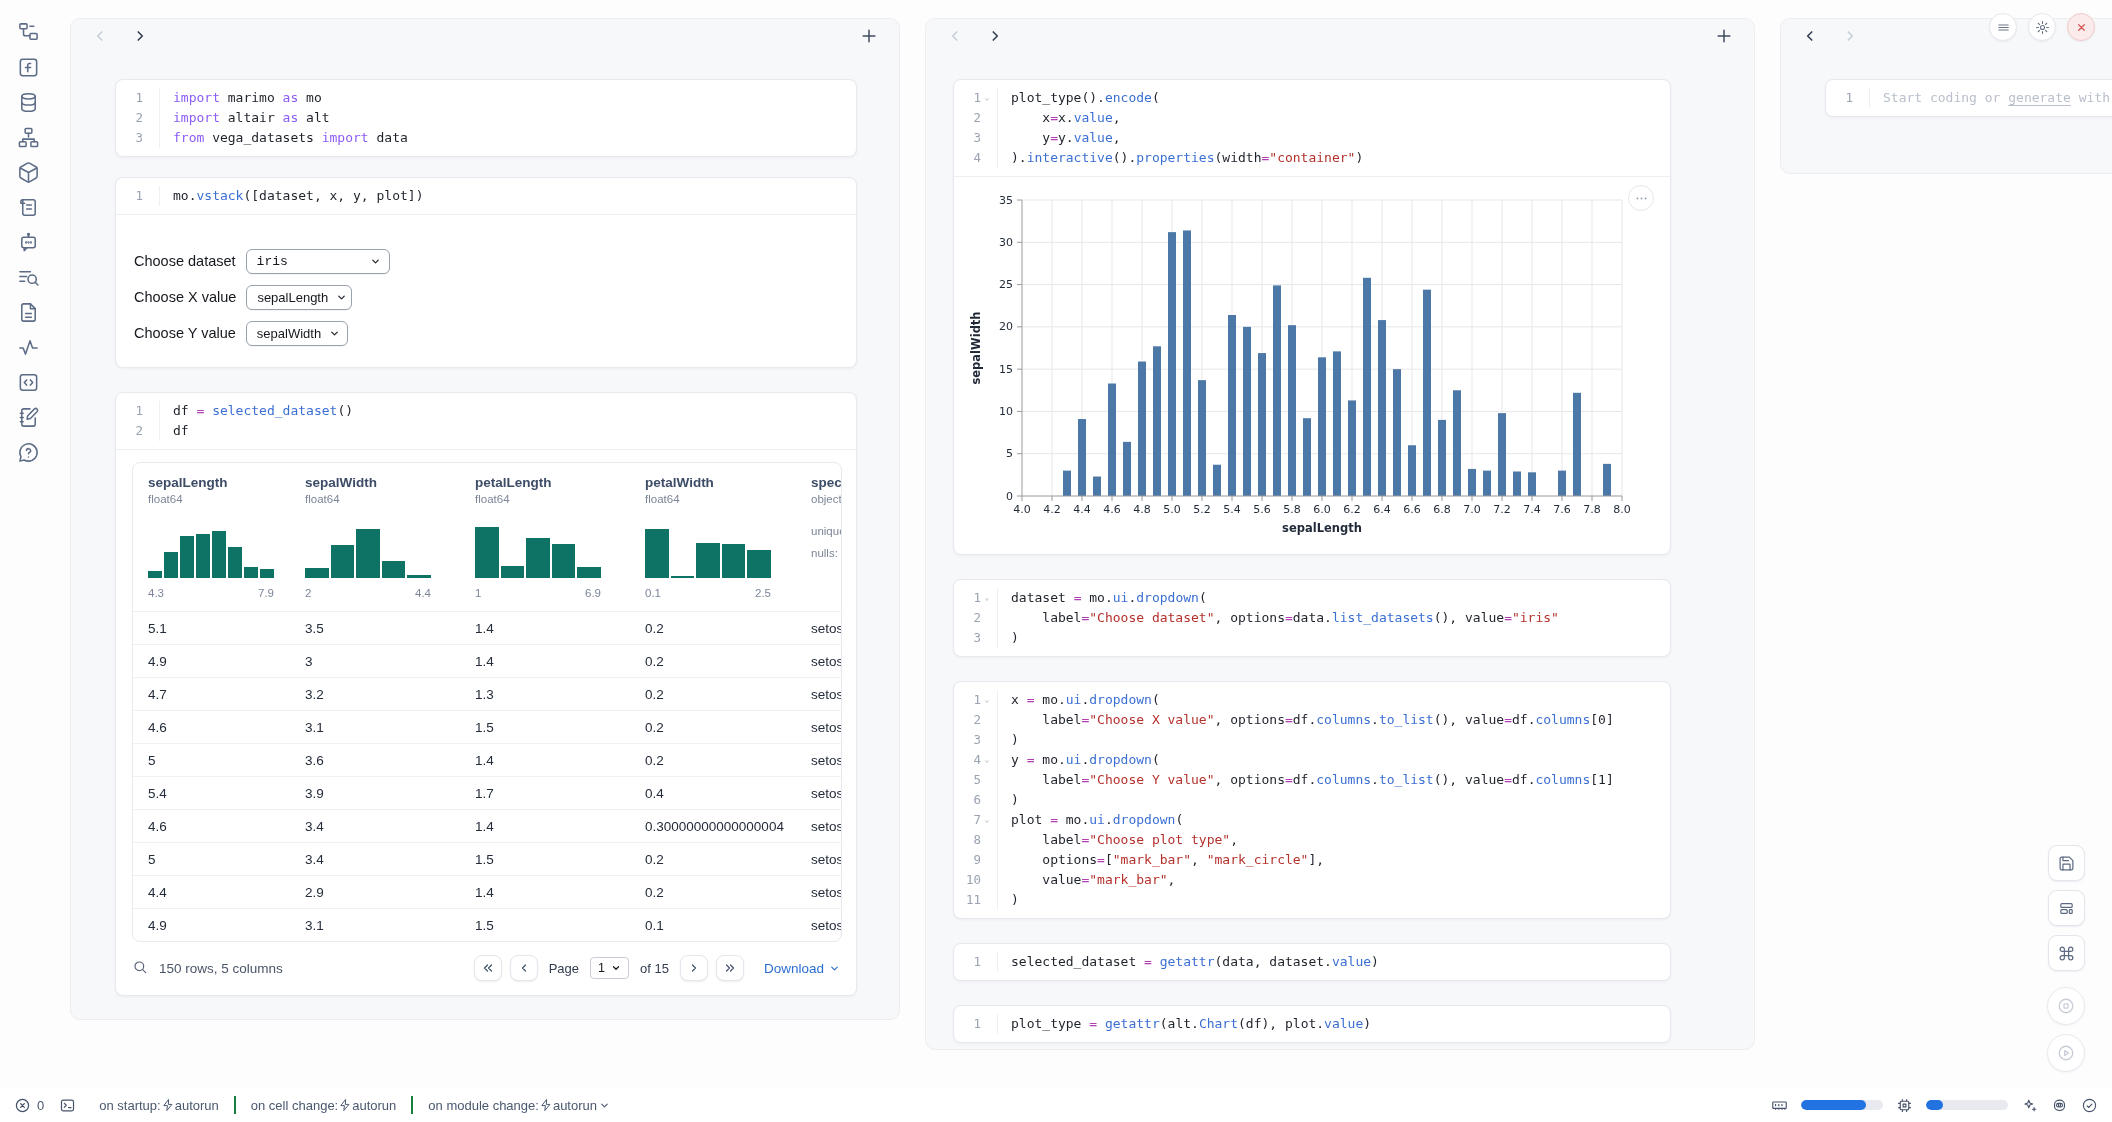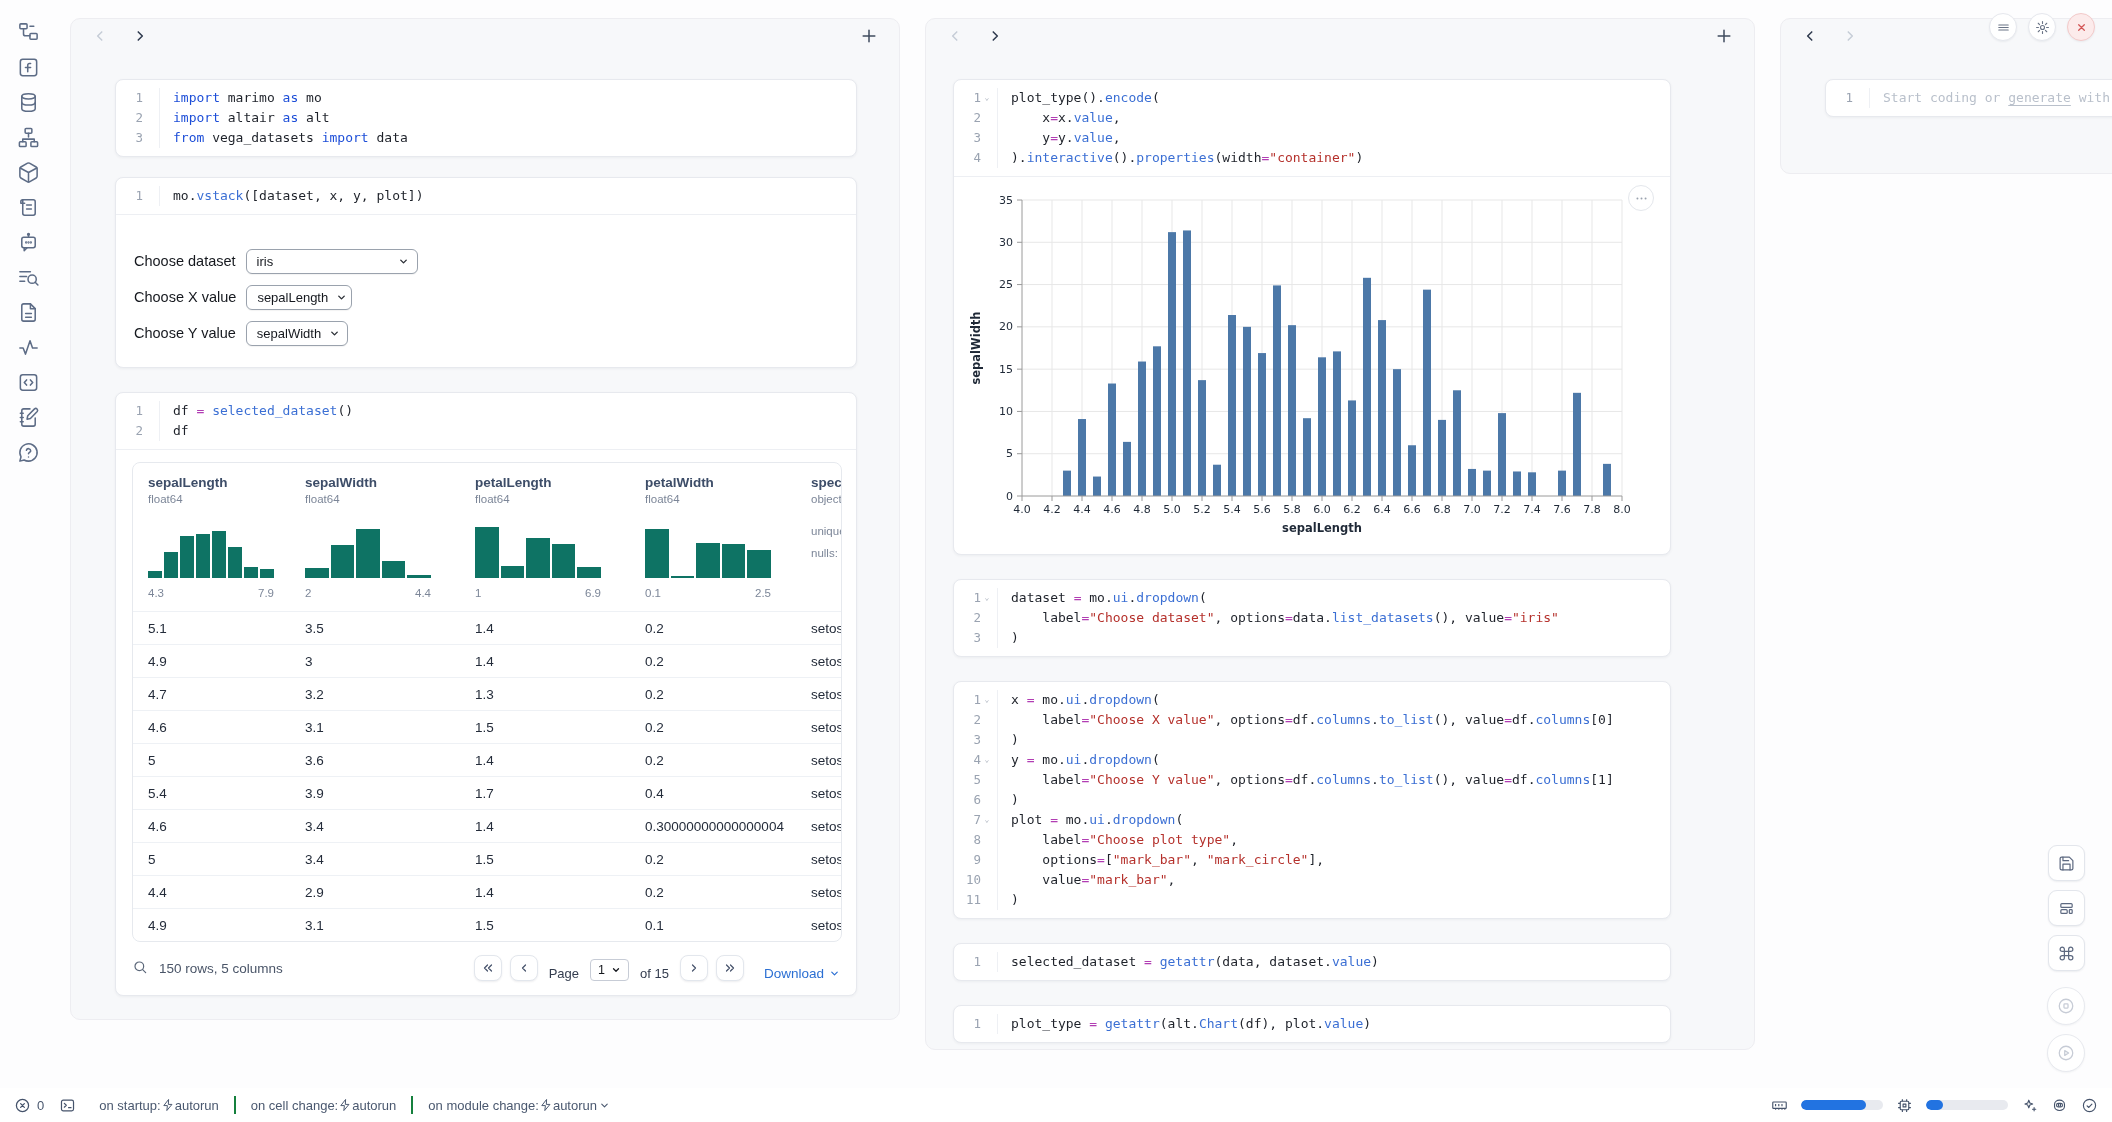--- a/index.html
+++ b/index.html
@@ -31,21 +31,21 @@
   #col1 .cell{margin-left:44px;width:742px}
   #col2 .cell{margin-left:27px;width:718px}
   #col3 .cell{margin-left:44px;width:718px}
 
   .codeblock{display:flex;padding:8px 0;cursor:text}
   .gutter{flex:0 0 44px;border-right:1px solid #eef0f4;color:#9aa3b1;font:12.5px/20px "DejaVu Sans Mono",monospace;padding-right:4px}
   .gl{display:grid;grid-template-columns:1fr 12px;align-items:center}
   .gl .n{text-align:right}
   .gl .fold{font-size:8px;color:#aeb5c0;text-align:center;line-height:20px}
   .lines{padding-left:13px;font:13px/20px "DejaVu Sans Mono",monospace;color:#1e222a;white-space:pre}
-  .tok-k{color:#1d4ed8}.tok-o{color:#b13db3}.tok-f{color:#3b6fd4}.tok-s{color:#b5312c}.tok-p{color:#1e222a}
+  .tok-k{color:#8b5cf6}.tok-o{color:#b13db3}.tok-f{color:#3b6fd4}.tok-s{color:#b5312c}.tok-p{color:#1e222a}
 
   .output{border-top:1px solid #edeff3}
 
   
   .controls{padding:32px 18px 12px}
   .ctl-row{display:flex;align-items:center;height:28px;margin-bottom:8px}
   .ctl-label{font-size:14.5px;color:#15181e;margin-right:10px}
   .select{display:inline-flex;align-items:center;justify-content:space-between;gap:8px;border:1px solid #9aa2ad;border-radius:6px;background:#fff;height:25px;padding:0 8px 0 10px;font-size:13px;color:#15181e;box-shadow:0 1px 1px rgba(0,0,0,.05);cursor:pointer}
   .select svg{width:11px;height:11px;color:#2b2f36;flex:0 0 auto}
 
@@ -58,21 +58,21 @@
   .hist{height:60px;display:flex;align-items:flex-end;gap:2px;margin-top:13px;width:126px}
   .hist i{flex:1;display:block;min-height:2px}
   .range{display:flex;justify-content:space-between;width:126px;font-size:11.5px;color:#7c8698;margin-top:9px}
   .meta{font-size:11.5px;color:#7c8698;margin-top:16px;line-height:1.9;white-space:nowrap}
   .trow{display:grid;grid-template-columns:157px 170px 170px 166px 147px;border-top:1px solid #eef1f5;height:33px;align-items:center;font-size:13.5px;color:#242c3a}
   .trow .td{padding-left:15px;white-space:nowrap;overflow:hidden}
 
   .table-footer{display:flex;align-items:center;margin:13px 16px 14px}
   .tf-left{display:flex;align-items:center;gap:11px;color:#4a5568;font-size:13.5px}
   .tf-left svg{width:16px;height:16px;color:#5b6779}
-  .tf-right{margin-left:auto;display:flex;align-items:flex-end;gap:8px}
+  .tf-right{margin-left:auto;display:flex;align-items:center;gap:8px}
   .pg-btn{width:28px;height:26px;border:1px solid #e3e7ed;border-radius:8px;background:#fff;box-shadow:0 1px 2px rgba(20,30,50,.08);display:flex;align-items:center;justify-content:center;color:#45516a;cursor:pointer}
   .pg-btn svg{width:12px;height:12px}
   .pg-text{font-size:13px;color:#333c4e;margin:0 3px}
   .mini-select{display:inline-flex;align-items:center;gap:6px;border:1px solid #c7ccd6;border-radius:4px;height:22px;padding:0 7px;font-size:12.5px;background:#fff;cursor:pointer;color:#15181e}
   .mini-select svg{width:10px;height:10px}
   .download{display:inline-flex;align-items:center;gap:5px;color:#2b6fd3;font-size:13.5px;margin-left:12px;cursor:pointer}
   .download svg{width:11px;height:11px}
 
   
   .chart-out{position:relative;padding:9px 0 4px 10px}
@@ -231,21 +231,21 @@
             <div class="gl">
               <span class="n">1</span>
               <span class="fold"></span>
             </div>
           </div>
           <div class="lines"><div><span class="tok-p">mo.</span><span class="tok-f">vstack</span><span class="tok-p">([dataset, x, y, plot])</span></div></div>
         </div>
       <div class="output controls" id="controls">
           <div class="ctl-row">
             <span class="ctl-label">Choose dataset</span>
-            <span class="select" style="width: 172px;">
+            <span class="select" style="width: 144px; font-family: Liberation Mono, monospace;">
               <span>iris</span>
               <svg viewBox="0 0 24 24" fill="none" stroke="currentColor" stroke-width="3" stroke-linecap="round" stroke-linejoin="round">
                 <path d="M6 9l6 6 6-6"></path>
               </svg>
             </span>
           </div>
           <div class="ctl-row">
             <span class="ctl-label">Choose X value</span>
             <span class="select" style="width: 106px;">
               <span>sepalLength</span>

